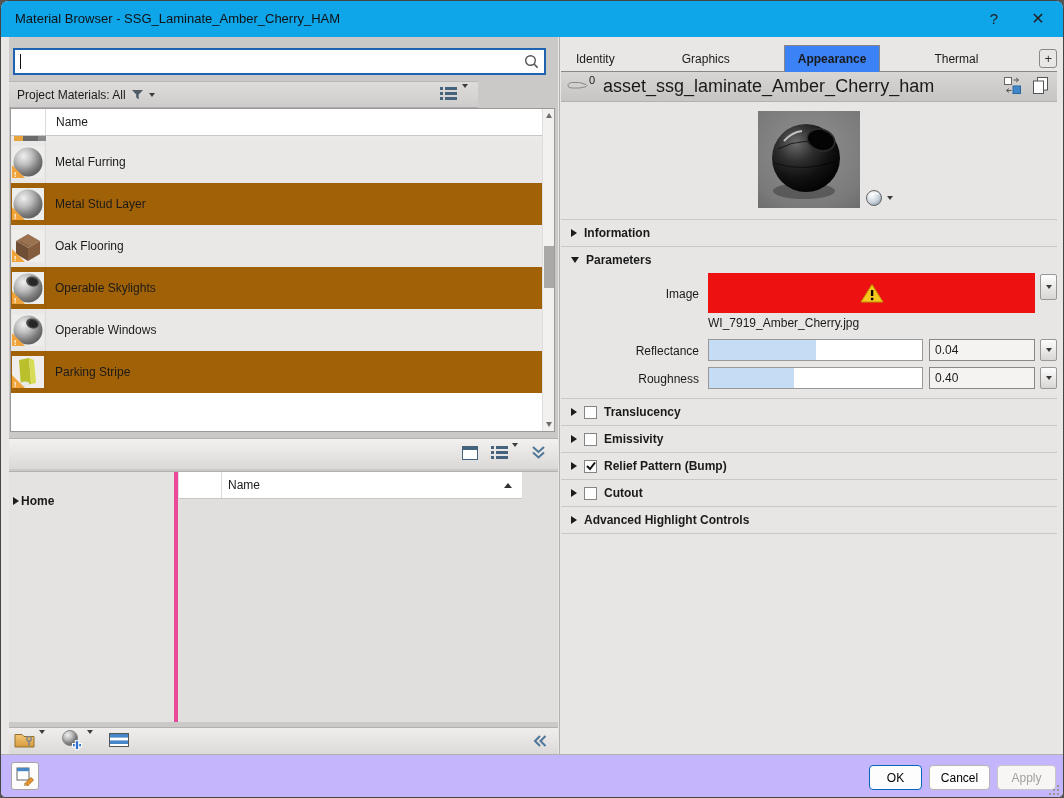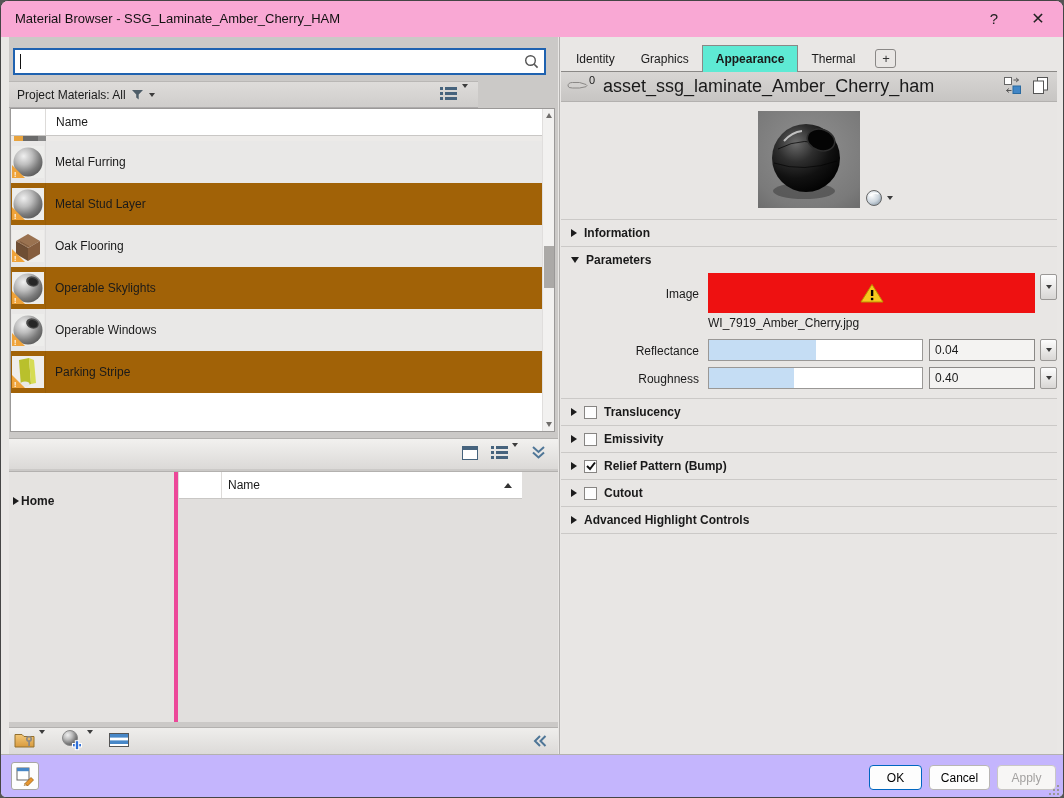--- a/index.html
+++ b/index.html
@@ -6,21 +6,21 @@
   html,body { background:#555; }
   body { font-family: "Liberation Sans", "DejaVu Sans", sans-serif; font-size:12px; color:#1a1a1a; }
   :root{
     --accent:#0067c0; --selection:#cde0f2; --selection-border:#8fb4d8;
     --warning-red:#ee1111; --slider-fill:#c5ddf4; --focus-blue:#1f62b0;
   }
   .dialog{ position:relative; width:1064px; height:798px; background:#e9e7e5;
     border:1px solid #454545; border-radius:8px 8px 6px 6px; overflow:hidden; }
 
   
-  .titlebar{ position:absolute; left:0; top:0; width:100%; height:36px; background:#f9a8d4; }
+  .titlebar{ position:absolute; left:0; top:0; width:100%; height:36px; background:#0ea5e9; }
   .titlebar .title{ position:absolute; left:14px; top:0; line-height:36px; font-size:13px; color:#111; }
   .tb-btn{ position:absolute; top:0; height:36px; width:42px; text-align:center; line-height:36px;
     font-size:15px; color:#222; cursor:default; }
   .tb-help{ left:972px; }
   .tb-close{ left:1016px; font-size:16px; }
 
   
   .left-chrome{ position:absolute; left:8px; top:36px; width:549px; height:717px; background:#cbc9c7; }
   .panel-divider{ position:absolute; left:558px; top:36px; width:1px; height:717px; background:#b3b1af; }
 
@@ -85,23 +85,23 @@
   .sort-asc{ position:absolute; right:10px; top:11px; width:0;height:0;border-style:solid;
     border-width:0 4px 5px 4px;border-color:transparent transparent #333 transparent; }
 
   .lib-bottom{ position:absolute; left:0; top:690px; width:549px; height:27px;
     background:linear-gradient(#efeeec,#dcdad8); border-top:1px solid #b3b1af;
     display:flex; align-items:center; gap:4px; padding-left:5px; }
   .lib-bottom .right{ margin-left:auto; padding-right:10px; display:flex; }
 
   
   .tabs{ position:absolute; left:560px; top:44px; width:496px; height:27px; display:flex; align-items:flex-end;
-    border-bottom:1px solid #8a8886; padding-left:2px; }
+    border-bottom:1px solid #8a8886; padding-left:2px;gap:41px; }
   .tab{ height:24px; display:flex; align-items:center; padding:0 13px; font-size:12px; color:#1a1a1a; position:relative; }
-  .tab.active{ height:27px; background:#5eead4; border:1px solid #8a8886; border-bottom:none; font-weight:bold; margin-bottom:-1px; z-index:2; }
+  .tab.active{ height:27px; background:#3b82f6; border:1px solid #8a8886; border-bottom:none; font-weight:bold; margin-bottom:-1px; z-index:2; }
   .tab-add{ width:21px; height:19px; border:1px solid #8a8886; border-radius:3px; display:flex; align-items:center;
     justify-content:center; margin:0 0 3px 7px; font-size:13px; color:#333; background:transparent; }
 
   .asset-bar{ position:absolute; left:560px; top:71px; width:496px; height:30px;
     background:linear-gradient(#d8d6d4,#c7c5c3); border-bottom:1px solid #b3b1af;
     display:flex; align-items:center; padding:0 8px 0 6px; }
   .hand-wrap{ position:relative; width:24px; height:18px; }
   .hand-count{ position:absolute; right:-4px; top:-4px; font-size:11px; color:#1a1a1a; }
   .asset-name{ margin-left:12px; font-size:18px; color:#1a1a1a; }
   .asset-bar .right{ margin-left:auto; display:flex; align-items:center; gap:10px; }

